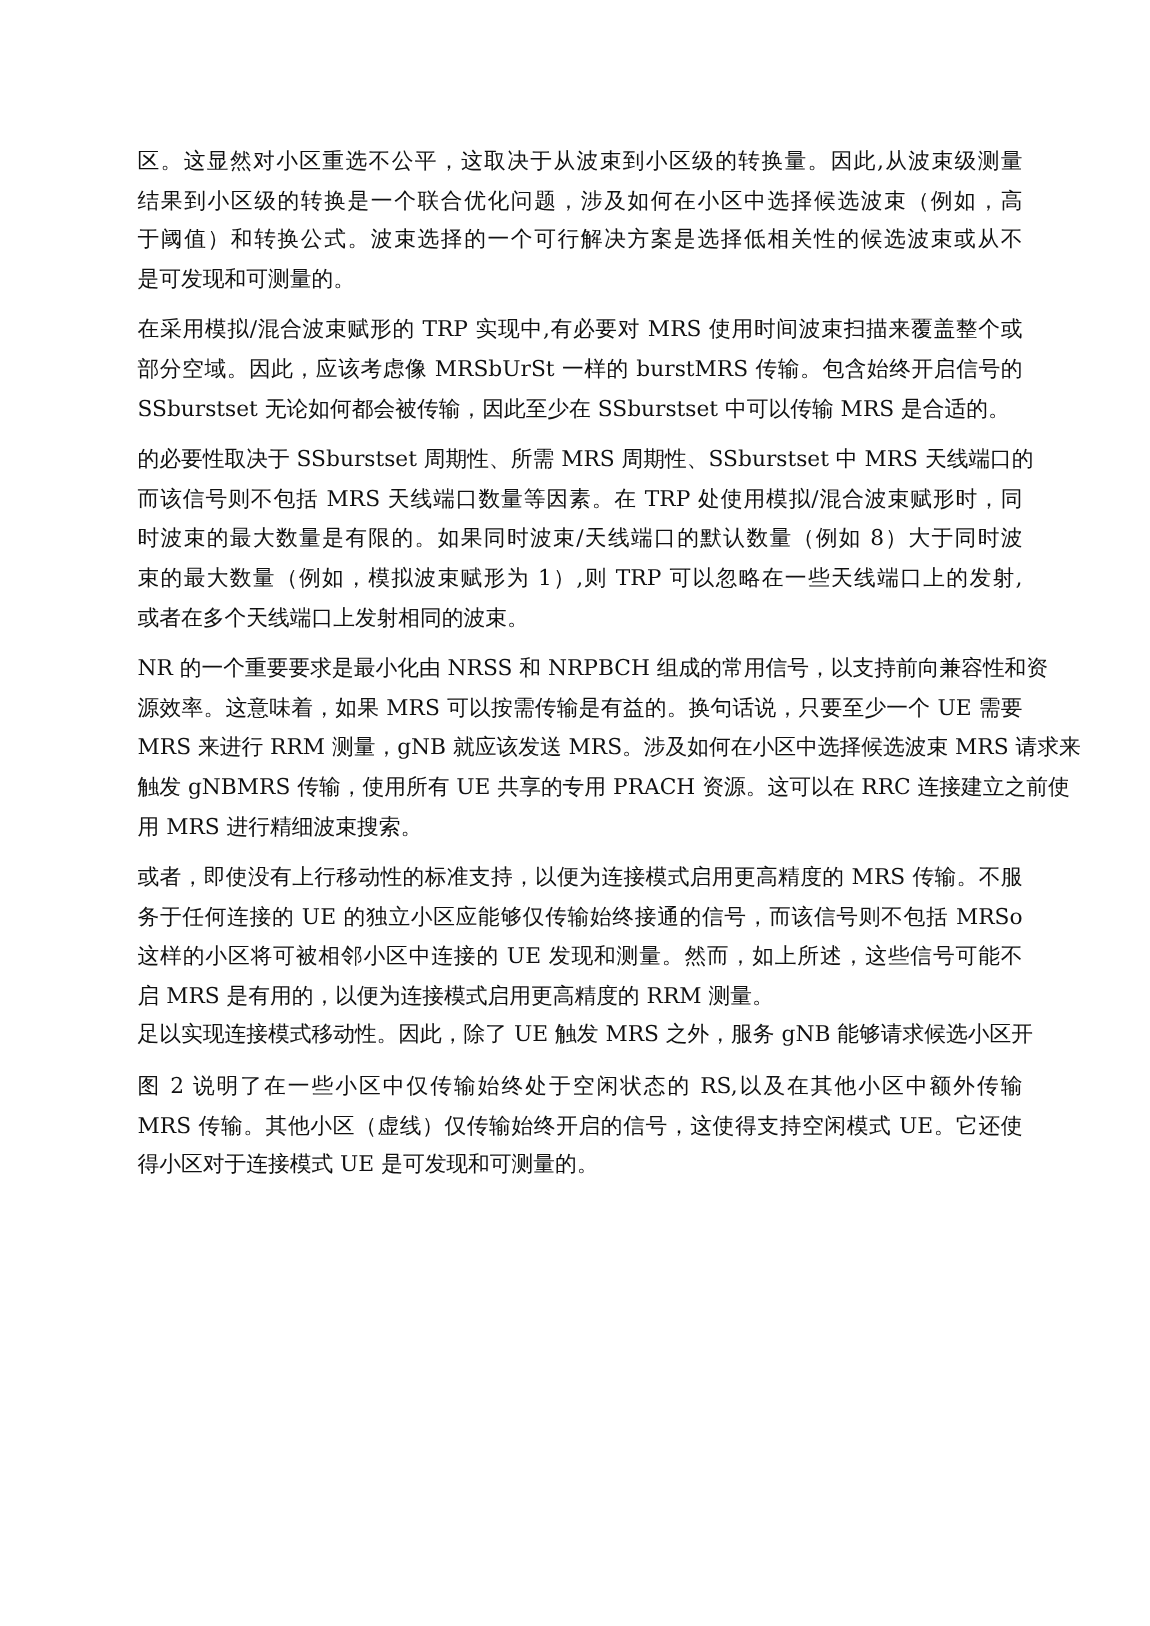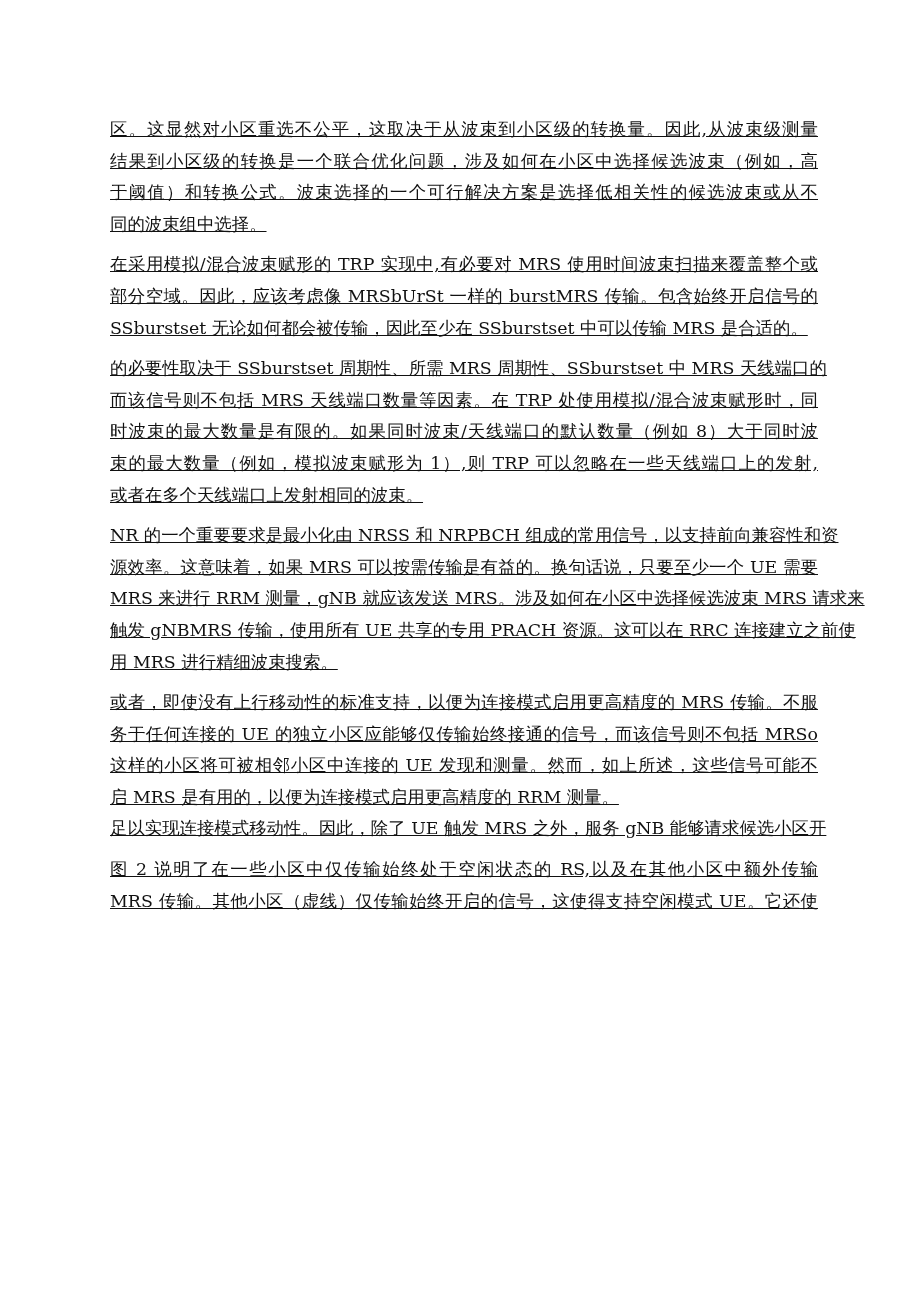--- a/index.html
+++ b/index.html
@@ -5,32 +5,32 @@
   html, body { margin:0; padding:0; background:#ffffff; }
   body { width:920px; height:1301px; position:relative; overflow:hidden; }
   .page {
     position:absolute; left:110px; top:114px; width:708px;
     font-family: "DejaVu Serif", "Liberation Serif", serif;
     color:#111111;
     font-size:17.4px;
     line-height:31.6px;
   }
   .para { margin:0 0 9px 0; text-align:justify; text-justify:inter-character; }
-  .line { display:block; white-space:nowrap; text-align-last:justify;text-decoration:underline; }
+  .line { display:block; white-space:nowrap; text-align-last:justify; }
   .line.last { text-align-last:left; }
 </style>
 </head>
 <body>
 
 <div class="page">
   <p class="para">
     <span class="line">区。这显然对小区重选不公平，这取决于从波束到小区级的转换量。因此,从波束级测量</span>
     <span class="line">结果到小区级的转换是一个联合优化问题，涉及如何在小区中选择候选波束（例如，高</span>
     <span class="line">于阈值）和转换公式。波束选择的一个可行解决方案是选择低相关性的候选波束或从不</span>
-    <span class="line last">同的波束组中选择。</span>
+    <span class="line last">是可发现和可测量的。</span>
   </p>
   <p class="para">
     <span class="line">在采用模拟/混合波束赋形的 TRP 实现中,有必要对 MRS 使用时间波束扫描来覆盖整个或</span>
     <span class="line">部分空域。因此，应该考虑像 MRSbUrSt 一样的 burstMRS 传输。包含始终开启信号的</span>
     <span class="line last">SSburstset 无论如何都会被传输，因此至少在 SSburstset 中可以传输 MRS 是合适的。</span>
   </p>
   <p class="para">
     <span class="line">的必要性取决于 SSburstset 周期性、所需 MRS 周期性、SSburstset 中 MRS 天线端口的</span>
     <span class="line">而该信号则不包括 MRS 天线端口数量等因素。在 TRP 处使用模拟/混合波束赋形时，同</span>
     <span class="line">时波束的最大数量是有限的。如果同时波束/天线端口的默认数量（例如 8）大于同时波</span>
@@ -47,14 +47,15 @@
   <p class="para">
     <span class="line">或者，即使没有上行移动性的标准支持，以便为连接模式启用更高精度的 MRS 传输。不服</span>
     <span class="line">务于任何连接的 UE 的独立小区应能够仅传输始终接通的信号，而该信号则不包括 MRSo</span>
     <span class="line">这样的小区将可被相邻小区中连接的 UE 发现和测量。然而，如上所述，这些信号可能不</span>
     <span class="line last">启 MRS 是有用的，以便为连接模式启用更高精度的 RRM 测量。</span>
     <span class="line">足以实现连接模式移动性。因此，除了 UE 触发 MRS 之外，服务 gNB 能够请求候选小区开</span>
   </p>
   <p class="para">
     <span class="line">图 2 说明了在一些小区中仅传输始终处于空闲状态的 RS,以及在其他小区中额外传输</span>
     <span class="line">MRS 传输。其他小区（虚线）仅传输始终开启的信号，这使得支持空闲模式 UE。它还使</span>
+    <span class="line last">得小区对于连接模式 UE 是可发现和可测量的。</span>
   </p>
 </div>
 
 </body></html>

